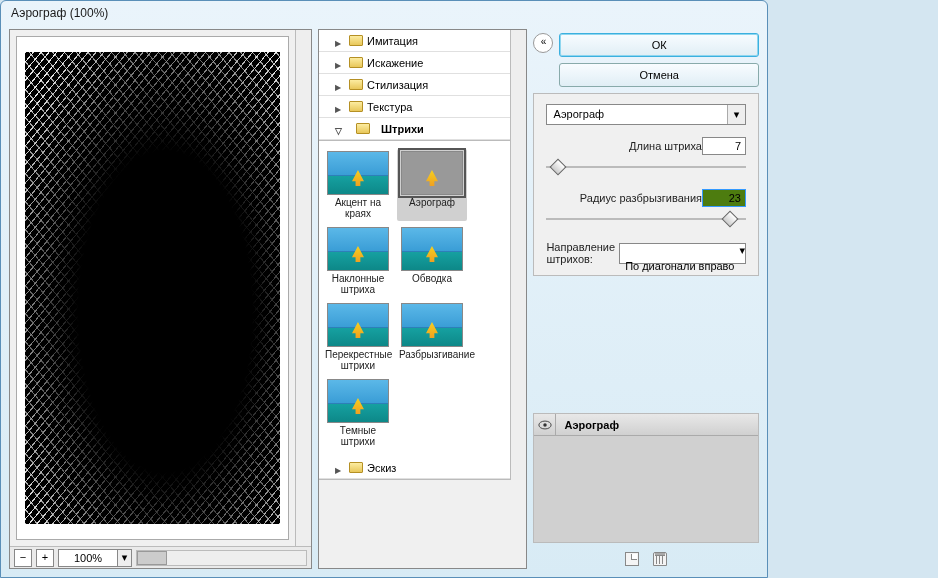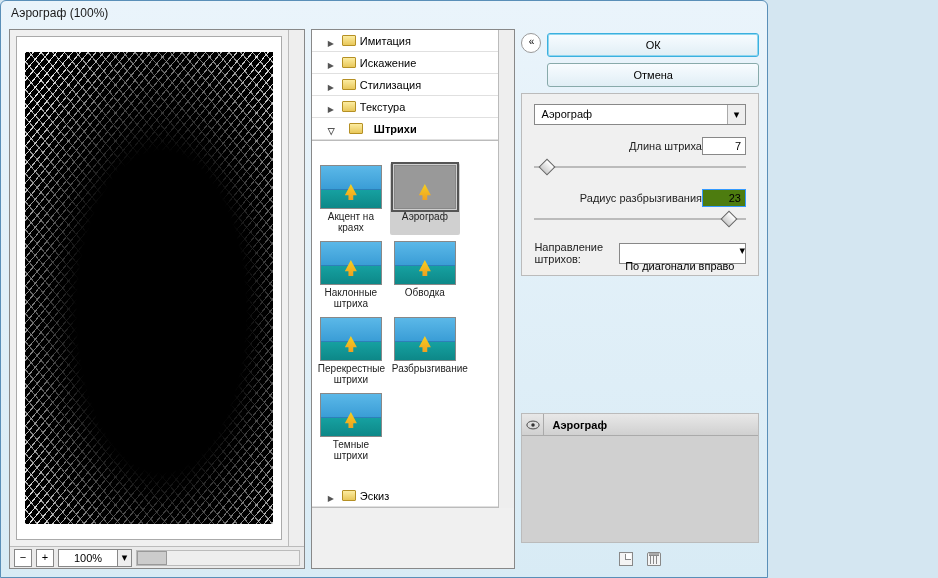--- a/index.html
+++ b/index.html
@@ -32,21 +32,21 @@
 
 
 .filter-panel { width: 246px; background:#f0f0f0; border:1px solid #888; display:flex; flex-direction:column; }
 .filter-list { background:#fff; border-bottom:1px solid #bbb; }
 .category { display:flex; align-items:center; height:22px; padding:0 16px; border-bottom:1px solid #e0e0e0; cursor:pointer; gap:4px;}
 .category.expanded { font-weight:bold;gap:11px; }
 .tri { width:10px; height:10px; display:inline-block; }
 .tri.closed::before{ content:"▶"; font-size:8px; color:#555;}
 .tri.open::before{ content:"▽"; font-size:9px; color:#555;}
 .folder-icon{ width:14px; height:11px; background:linear-gradient(#fceca0,#e8c75a); border:1px solid #b59024; border-radius:1px; display:inline-block;}
-.thumbs { display:flex; flex-wrap:wrap; padding:22px 4px; gap:4px; background:#fff; }
+.thumbs { display:flex; flex-wrap:wrap; padding:8px 4px; gap:4px; background:#fff; }
 .thumb { width:70px; text-align:center; cursor:pointer; padding:2px;}
 .thumb.selected .thumb-img{ outline:2px solid #555; outline-offset:1px; background:#999;}
 .thumb.selected{ background:#d0d0d0; border-radius:2px;}
 .thumb-img { width:62px; height:44px; border:1px solid #888; background:linear-gradient(#5bb8e8 0%, #3a9dd6 55%, #2d7fb8 55%, #2d7fb8 58%, #16a0a0 58%, #0d8888 100%); position:relative; margin:0 auto;}
 .thumb-img::after{ content:""; position:absolute; left:50%; top:18px; width:12px; height:16px; background:linear-gradient(#f5d020,#f0a020); transform:translateX(-50%); clip-path:polygon(50% 0,100% 70%,70% 70%,70% 100%,30% 100%,30% 70%,0 70%);}
 .thumb-label{ font-size:10px; line-height:11px; margin-top:2px; color:#222; min-height:22px;}
 .filter-bottom{ flex:1; background:#d8d8d8; }
 .mid-scroll{ width:16px; background:#eee; border-left:1px solid #bbb;}
 .mid-row{ display:flex; }
 .mid-inner{ flex:1; }
@@ -62,21 +62,21 @@
 .dropdown{ display:flex; height:21px; border:1px solid #888; background:#fff; margin-bottom:12px;}
 .dropdown span{ flex:1; padding:3px 6px;}
 .dropdown .caret{ width:18px; background:#eee; border-left:1px solid #aaa; text-align:center; line-height:18px; cursor:pointer;}
 .param-row{ display:flex; align-items:center; justify-content:flex-end; margin-bottom:4px;}
 .param-label{ color:#222; }
 .param-input{ width:44px; height:18px; border:1px solid #888; background:#fff; text-align:right; padding:1px 4px;}
 .param-input.hl{ background:#4d7c0f; border:1px solid #3399ff;}
 .slider{ height:16px; position:relative; margin-bottom:14px;}
 .slider-track{ position:absolute; left:0; right:0; top:7px; height:2px; background:#bbb;}
 .slider-thumb{ position:absolute; top:2px; width:12px; height:12px; background:linear-gradient(#fff,#ccc); border:1px solid #666; transform:translateX(-50%) rotate(45deg);}
-.dir-row{ display:flex; align-items:center; gap:16px; margin-top:4px;}
+.dir-row{ display:flex; align-items:center; gap:4px; margin-top:4px;}
 .dir-select{ flex:1; display:flex; height:21px; border:1px solid #888; background:#fff;}
 .dir-select span{ flex:1; padding:16px 5px; white-space:nowrap; overflow:hidden;}
 
 .layers-panel{ border:1px solid #bbb; background:#ddd; height:130px; display:flex; flex-direction:column;}
 .layer-row{ display:flex; align-items:center; height:22px; background:linear-gradient(#e8e8e8,#d0d0d0); border-bottom:1px solid #aaa;}
 .eye{ width:22px; height:22px; border-right:1px solid #aaa; display:flex; align-items:center; justify-content:center;}
 .eye svg{ width:14px; height:10px;}
 .layer-name{ padding-left:8px; font-weight:bold;}
 .layers-fill{ flex:1; background:#d0d0d0;}
 .layer-controls{ height:20px; display:flex; justify-content:center; gap:14px; align-items:center; background:transparent;}

